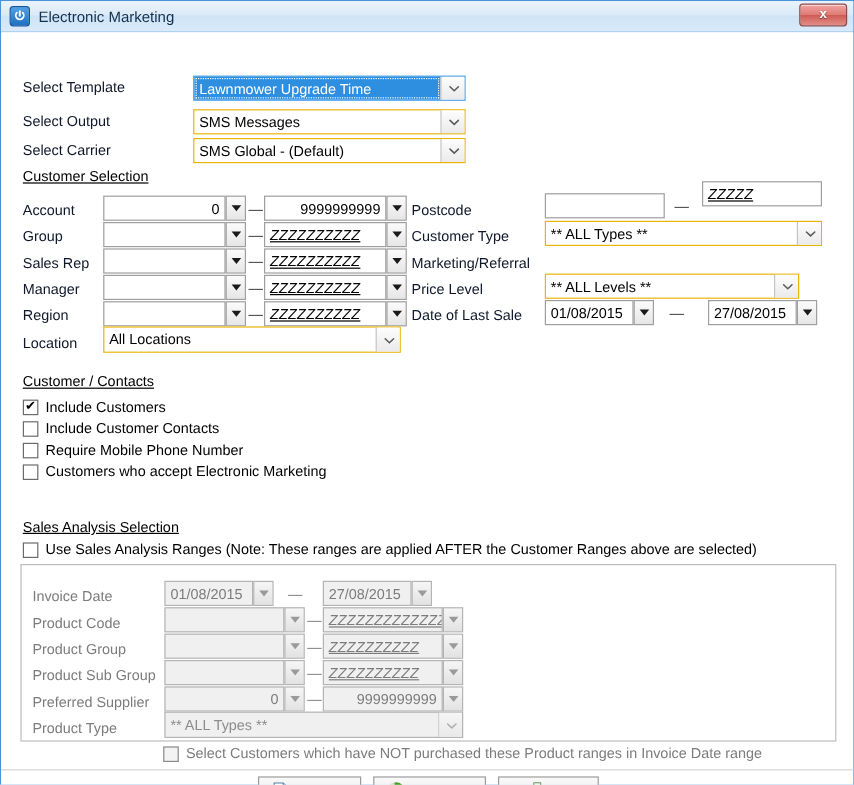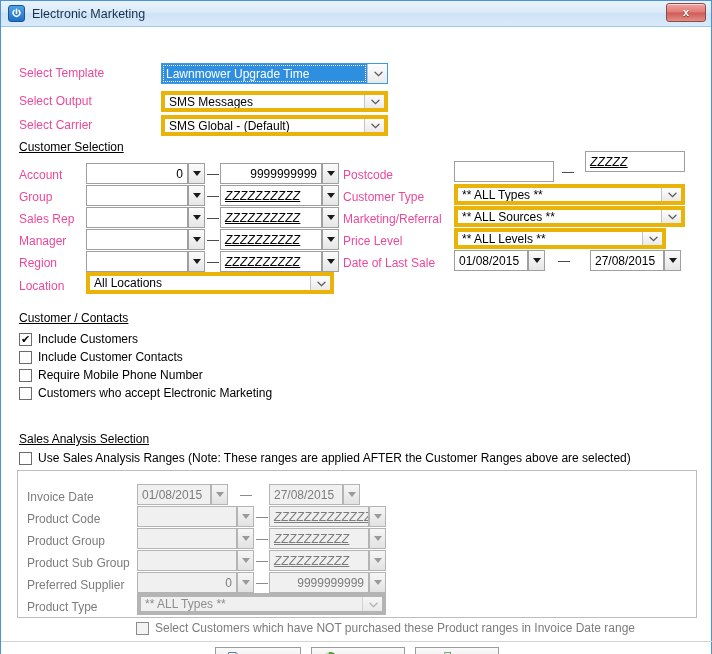--- a/index.html
+++ b/index.html
@@ -33,28 +33,28 @@
     background:linear-gradient(to bottom,#f1a4a0 0%,#e07b77 48%,#cf5b55 52%,#e28e87 100%);
     display:flex;align-items:center;justify-content:center;
     box-shadow:inset 0 1px 0 rgba(255,255,255,.55);
   }
   .close-x{font-size:11px;font-weight:bold;color:#fff;
     text-shadow:0 1px 1px rgba(0,0,0,.45);line-height:1;}
 
   
   .client{position:relative;width:100%;height:627px;background:#fff;}
 
-  .lbl{font-size:12px;color:#ec4899;white-space:nowrap;}
+  .lbl{font-size:12px;color:#0f172a;white-space:nowrap;}
   .section-title{font-size:12px;text-decoration:underline;white-space:nowrap;}
 
   .abs{position:absolute;}
 
   
   .combo{
-    box-sizing:border-box;border:4px solid #eab308;background:#fff;
+    box-sizing:border-box;border:1px solid #eab308;background:#fff;
     display:flex;align-items:stretch;height:21px;
   }
   .combo .txt{
     flex:1 1 auto;display:flex;align-items:center;padding-left:4px;
     font-size:12px;overflow:hidden;white-space:nowrap;
   }
   .combo .btn{
     flex:0 0 19px;border-left:1px solid #c3c3c3;
     background:linear-gradient(to bottom,#fdfdfd,#eaeaea);
     display:flex;align-items:center;justify-content:center;
@@ -279,30 +279,20 @@
       <span class="btn">
         <span class="chev">
             <svg width="9" height="6" viewBox="0 0 9 6">
               <path d="M1 1.3 L4.5 4.6 L8 1.3" stroke="#5b5b5b" stroke-width="1.3" fill="none" stroke-linecap="round"></path>
             </svg>
           </span>
       </span>
     </div>
 
     <div class="abs lbl" style="left:342px;top:185px;">Marketing/Referral</div>
-    <div class="abs combo" style="left:453px;top:179px;width:231px;">
-      <span class="txt">** ALL Sources **</span>
-      <span class="btn">
-        <span class="chev">
-            <svg width="9" height="6" viewBox="0 0 9 6">
-              <path d="M1 1.3 L4.5 4.6 L8 1.3" stroke="#5b5b5b" stroke-width="1.3" fill="none" stroke-linecap="round"></path>
-            </svg>
-          </span>
-      </span>
-    </div>
 
     <div class="abs lbl" style="left:342px;top:207px;">Price Level</div>
     <div class="abs combo" style="left:453px;top:201px;width:212px;">
       <span class="txt">** ALL Levels **</span>
       <span class="btn">
         <span class="chev">
             <svg width="9" height="6" viewBox="0 0 9 6">
               <path d="M1 1.3 L4.5 4.6 L8 1.3" stroke="#5b5b5b" stroke-width="1.3" fill="none" stroke-linecap="round"></path>
             </svg>
           </span>

